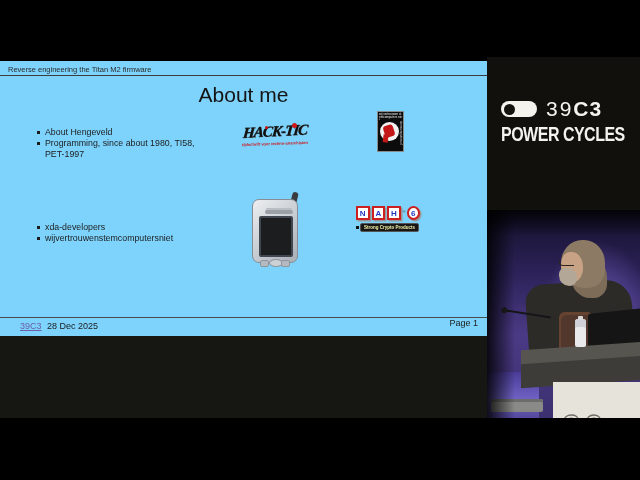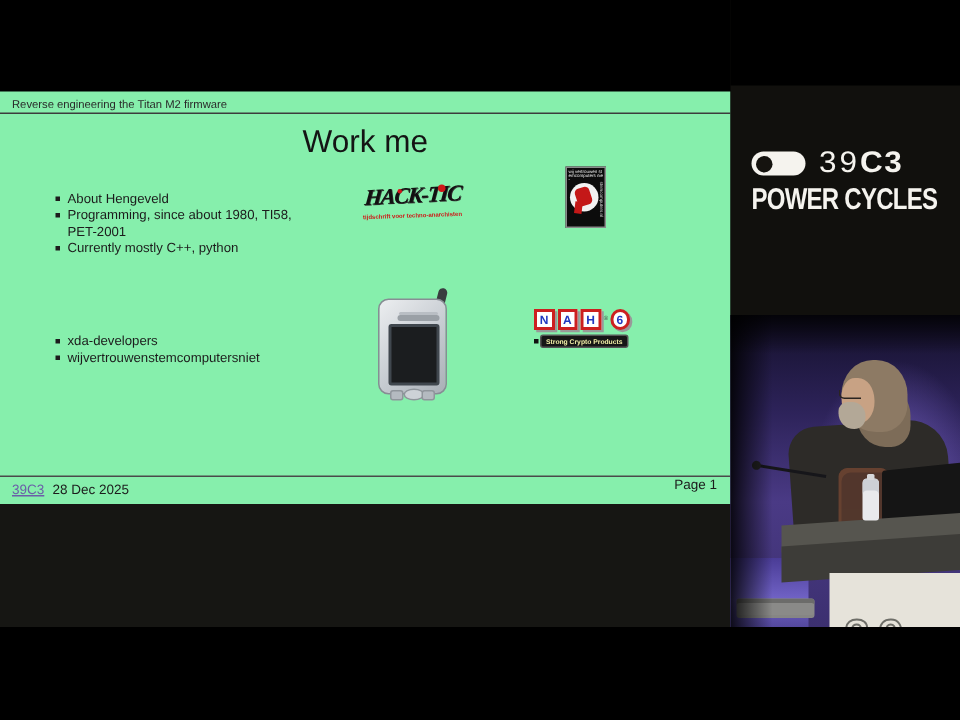--- a/index.html
+++ b/index.html
@@ -1,31 +1,31 @@
 <!DOCTYPE html>
 <html><head>
 <meta charset="utf-8">
 <style>
   html,body{margin:0;padding:0;background:#000;}
   .stage{position:relative;width:640px;height:480px;background:#000;overflow:hidden;
          font-family:"Liberation Sans",sans-serif;}
 
   
-  .slide{position:absolute;left:0;top:61px;width:487px;height:275px;background:#86efac;color:#1c1c1c;}
+  .slide{position:absolute;left:0;top:61px;width:487px;height:275px;background:#7dd3fc;color:#1c1c1c;}
   .slide-header{position:absolute;top:0;left:0;right:0;height:15px;border-bottom:1px solid #3c3c3c;
     font-size:7.5px;color:#2a2a2a;padding:4px 0 0 8px;box-sizing:border-box;}
   .slide-title{position:absolute;top:22px;left:0;width:100%;text-align:center;font-size:21px;color:#141414;}
   ul.blist{margin:0;padding:0;list-style:none;font-size:8.8px;line-height:11px;color:#1c1c1c;}
   ul.blist li{padding-left:9px;position:relative;}
   ul.blist li::before{content:"";position:absolute;left:1px;top:4px;width:2.5px;height:2.5px;background:#1c1c1c;}
   .about-list{position:absolute;left:36px;top:66px;width:178px;}
   .projects-intro{position:absolute;left:18px;top:143px;font-size:8.8px;}
   .projects-list{position:absolute;left:36px;top:161px;width:190px;}
   .slide-footer{position:absolute;left:0;right:0;bottom:0;height:18px;border-top:1px solid #4a4a4a;font-size:9px;}
-  .footer-left{position:absolute;left:8px;top:3px;}
+  .footer-left{position:absolute;left:20px;top:3px;}
   .footer-link{color:#6b5fa8;text-decoration:underline;cursor:pointer;}
   .footer-date{color:#1c1c1c;margin-left:3px;}
   .page-number{position:absolute;right:9px;top:0;color:#1c1c1c;}
 
   
   .hacktic{position:absolute;left:237px;top:62px;width:76px;height:42px;text-align:center;}
   .ht-main{font-family:"Liberation Serif",serif;font-weight:900;font-style:italic;font-size:15px;
     letter-spacing:-1px;color:#111;transform:skewX(-8deg) rotate(-3deg);white-space:nowrap;
     text-shadow:0.5px 0.5px 0 #333;}
   .ht-burst{position:absolute;right:16px;top:0px;width:5px;height:5px;background:#cf1717;border-radius:50%;
@@ -129,26 +129,25 @@
   .lectern-39{position:absolute;left:10px;top:26px;font-size:30px;font-weight:700;letter-spacing:6px;
     color:transparent;-webkit-text-stroke:1.3px #6e6e68;}
 </style>
 </head>
 <body>
 
 <div class="stage">
 
   <div class="slide">
     <div class="slide-header">Reverse engineering the Titan M2 firmware</div>
-    <div class="slide-title">Work me</div>
+    <div class="slide-title">About me</div>
 
     <ul class="blist about-list">
         <li>About Hengeveld</li>
-        <li>Programming, since about 1980, TI58, PET-2001</li>
-        <li>Currently mostly C++, python</li>
+        <li>Programming, since about 1980, TI58, PET-1997</li>
       </ul>
 
     <ul class="blist projects-list">
         <li>xda-developers</li>
         <li>wijvertrouwenstemcomputersniet</li>
       </ul>
 
     <div class="hacktic">
       <div class="ht-main">HACK-TIC</div>
       <div class="ht-burst"></div>

